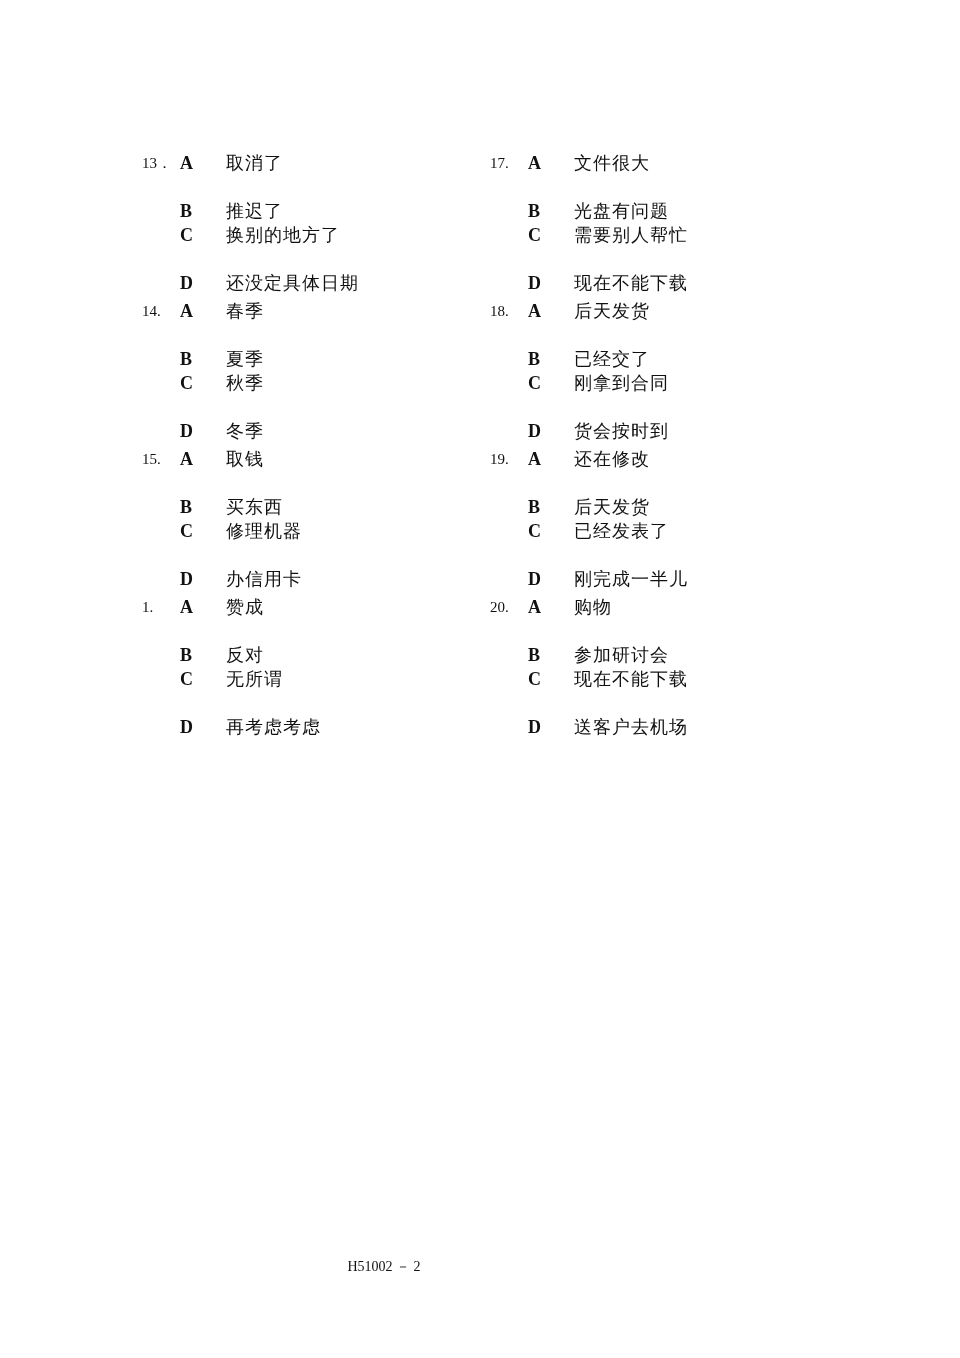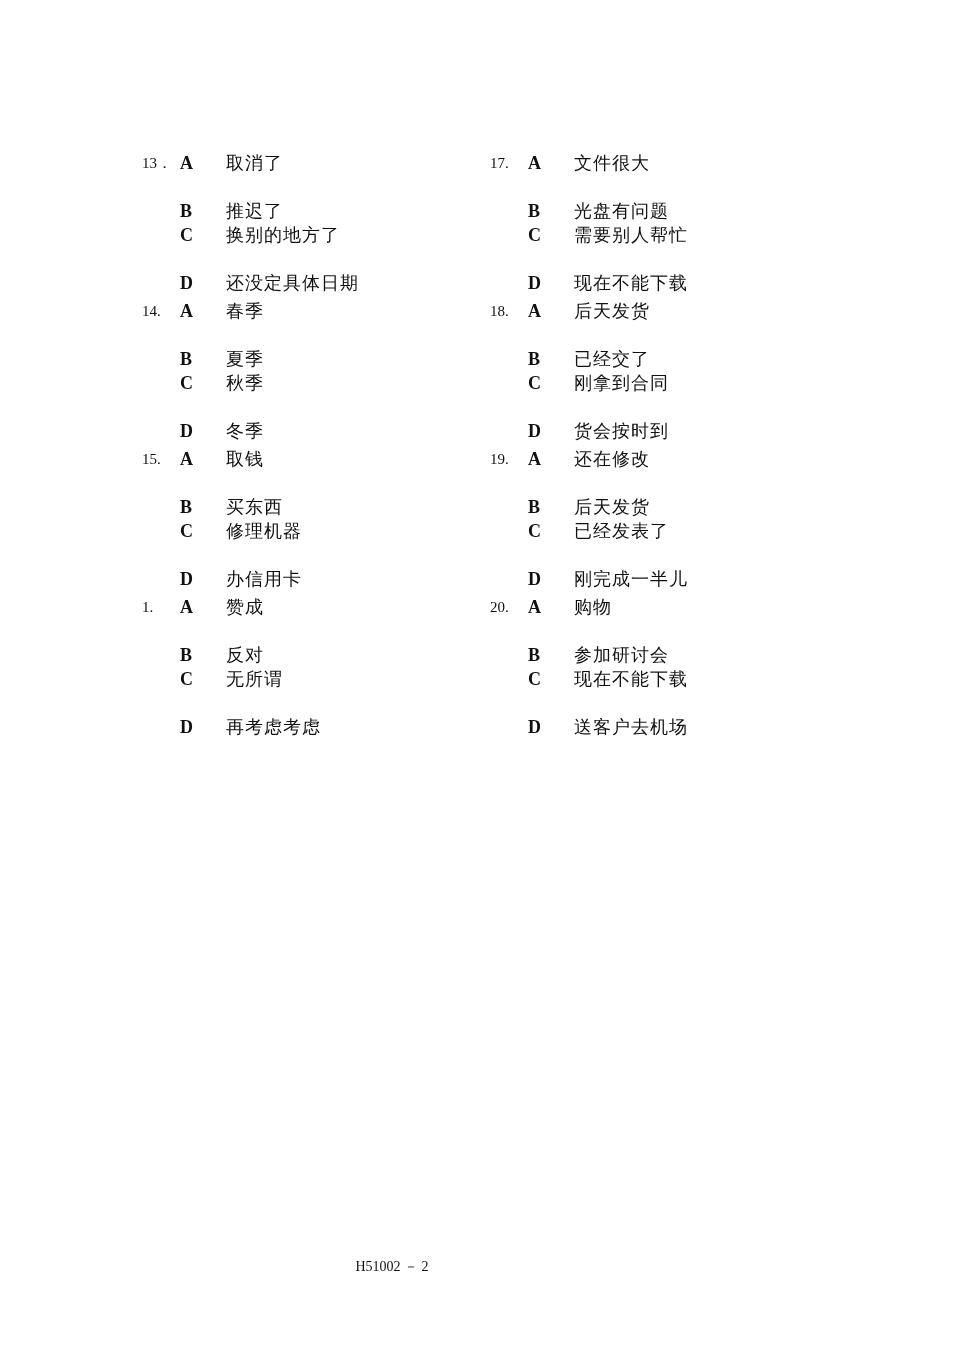--- a/index.html
+++ b/index.html
@@ -9,21 +9,21 @@
     }
     .col { position: absolute; top: 146px; }
     .col-left { left: 142px; }
     .col-right { left: 490px; }
     .question { position: relative; height: 148px; }
     .qnum { position: absolute; left: 0; top: 0; font-size: 15px; line-height: 34px; width: 38px; }
     .opt { position: absolute; left: 38px; height: 34px; line-height: 34px; white-space: nowrap; }
     .opt .letter { display: inline-block; width: 24px; font-weight: bold; font-size: 18px; }
     .opt .text { font-size: 18px; letter-spacing: 1px; font-family: Liberation Sans, sans-serif; margin-left: 22px; }
     .opt-0 { top: 0; } .opt-1 { top: 48px; } .opt-2 { top: 72px; } .opt-3 { top: 120px; }
-    .footer { position: absolute; top: 1258px; left: 0; width: 768px; text-align: center; font-size: 14px; margin-left: 8px; }
+    .footer { position: absolute; top: 1258px; left: 0; width: 768px; text-align: center; font-size: 14px; }
   </style>
 </head>
 <body>
 
 <div class="col col-left">
 
   <div class="question">
     <span class="qnum">13．</span>
     <div class="opt opt-0"><span class="letter">A</span><span class="text">取消了</span></div>
     <div class="opt opt-1"><span class="letter">B</span><span class="text">推迟了</span></div>

